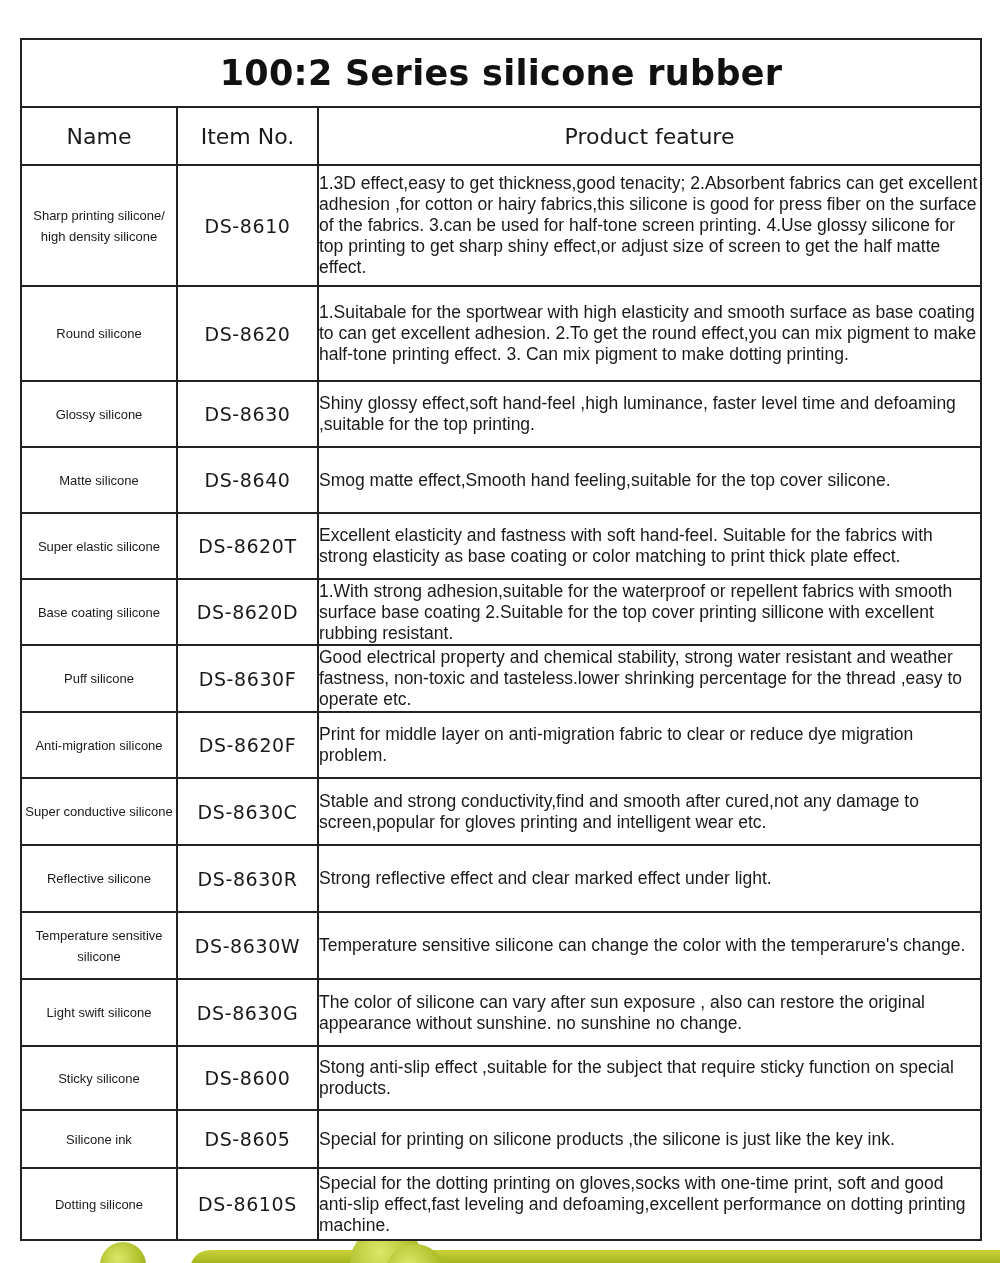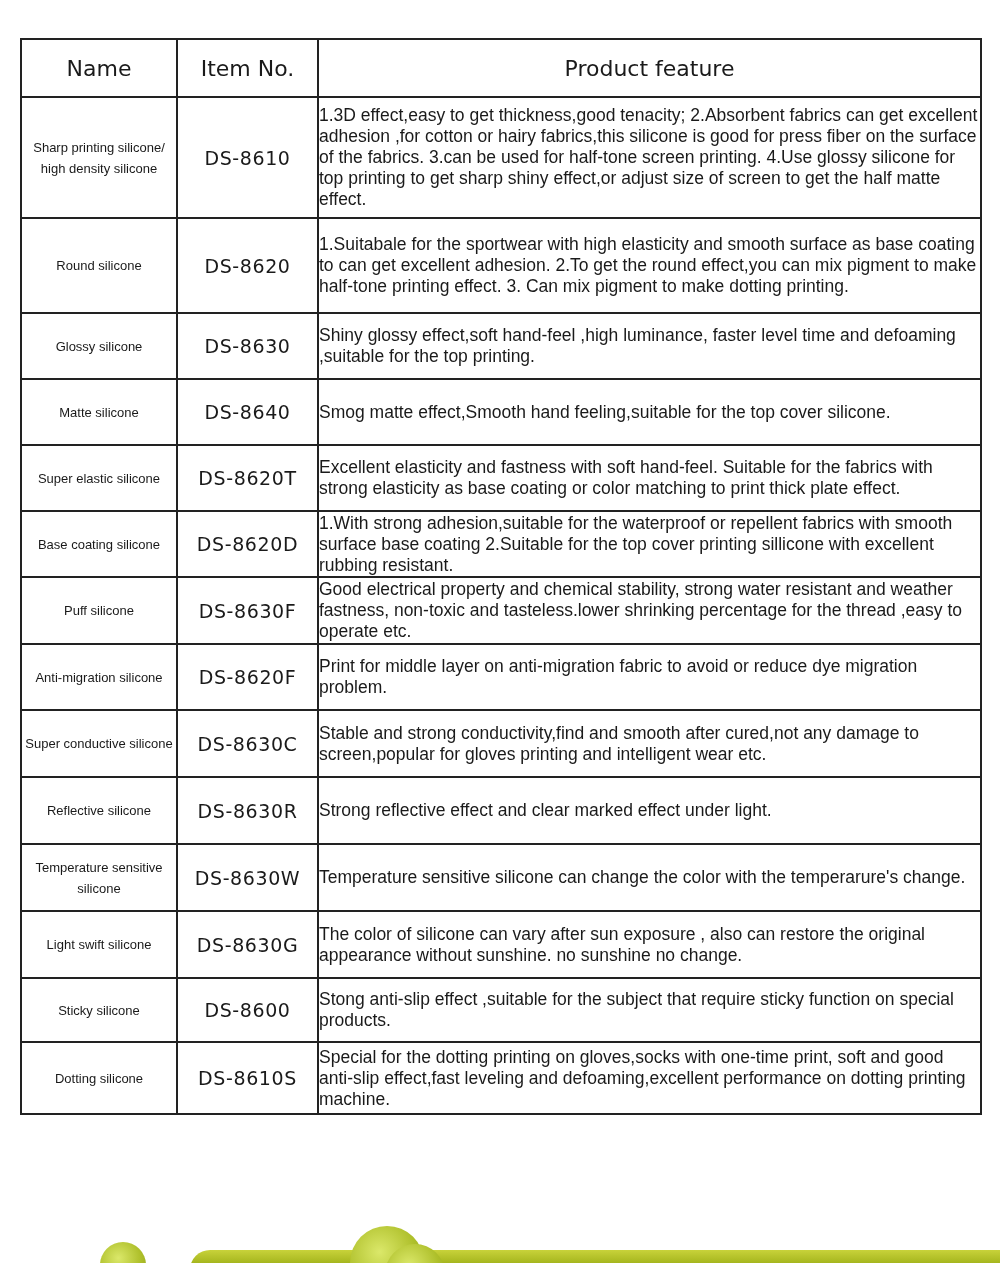--- a/index.html
+++ b/index.html
@@ -108,20 +108,23 @@
 
 <div class="sheet">
   <table class="spec">
     <colgroup>
       <col style="width:156px">
       <col style="width:141px">
       <col style="width:663px">
     </colgroup>
     <thead>
       <tr>
+        <th class="title-cell" colspan="3">100:2 Series silicone rubber</th>
+      </tr>
+      <tr>
         <th class="head-cell">Name</th>
         <th class="head-cell">Item No.</th>
         <th class="head-cell">Product feature</th>
       </tr>
     </thead>
     <tbody>
       <tr style="height:121px">
         <td class="name">Sharp printing silicone/ high density silicone</td>
         <td class="item">DS-8610</td>
         <td class="feat">1.3D effect,easy to get thickness,good tenacity;   2.Absorbent fabrics can get excellent adhesion ,for cotton or hairy fabrics,this silicone is good for press fiber on the surface of the fabrics.   3.can be used for half-tone screen printing.   4.Use glossy silicone for top printing to get sharp shiny effect,or adjust  size of screen to get the half matte effect.</td>
@@ -152,21 +155,21 @@
         <td class="feat">1.With strong adhesion,suitable for the waterproof or repellent fabrics with smooth surface base coating   2.Suitable for the top cover printing sillicone with excellent rubbing resistant.</td>
       </tr>
       <tr style="height:67px">
         <td class="name">Puff silicone</td>
         <td class="item">DS-8630F</td>
         <td class="feat">Good electrical property and chemical stability, strong water resistant and weather fastness, non-toxic and tasteless.lower shrinking percentage for the thread ,easy to operate etc.</td>
       </tr>
       <tr style="height:66px">
         <td class="name">Anti-migration silicone</td>
         <td class="item">DS-8620F</td>
-        <td class="feat">Print for middle layer on anti-migration fabric to avoid or reduce dye migration problem.</td>
+        <td class="feat">Print for middle layer on anti-migration fabric to clear or reduce dye migration problem.</td>
       </tr>
       <tr style="height:67px">
         <td class="name">Super conductive silicone</td>
         <td class="item">DS-8630C</td>
         <td class="feat">Stable and strong conductivity,find and smooth after cured,not any damage to screen,popular for gloves printing and intelligent wear etc.</td>
       </tr>
       <tr style="height:67px">
         <td class="name">Reflective silicone</td>
         <td class="item">DS-8630R</td>
         <td class="feat">Strong reflective effect and  clear marked effect under light.</td>
@@ -178,20 +181,25 @@
       </tr>
       <tr style="height:67px">
         <td class="name">Light swift silicone</td>
         <td class="item">DS-8630G</td>
         <td class="feat">The color of silicone can vary after sun exposure , also can  restore the original appearance without sunshine. no sunshine no change.</td>
       </tr>
       <tr style="height:64px">
         <td class="name">Sticky silicone</td>
         <td class="item">DS-8600</td>
         <td class="feat">Stong anti-slip effect ,suitable for the subject that require sticky function on special products.</td>
+      </tr>
+      <tr style="height:58px">
+        <td class="name">Silicone ink</td>
+        <td class="item">DS-8605</td>
+        <td class="feat">Special for printing on silicone products ,the silicone is just like the key ink.</td>
       </tr>
       <tr style="height:72px">
         <td class="name">Dotting silicone</td>
         <td class="item">DS-8610S</td>
         <td class="feat">Special for the dotting printing on gloves,socks with one-time print, soft and good anti-slip effect,fast leveling  and defoaming,excellent performance on dotting printing machine.</td>
       </tr>
     </tbody>
   </table>
 </div>
 

